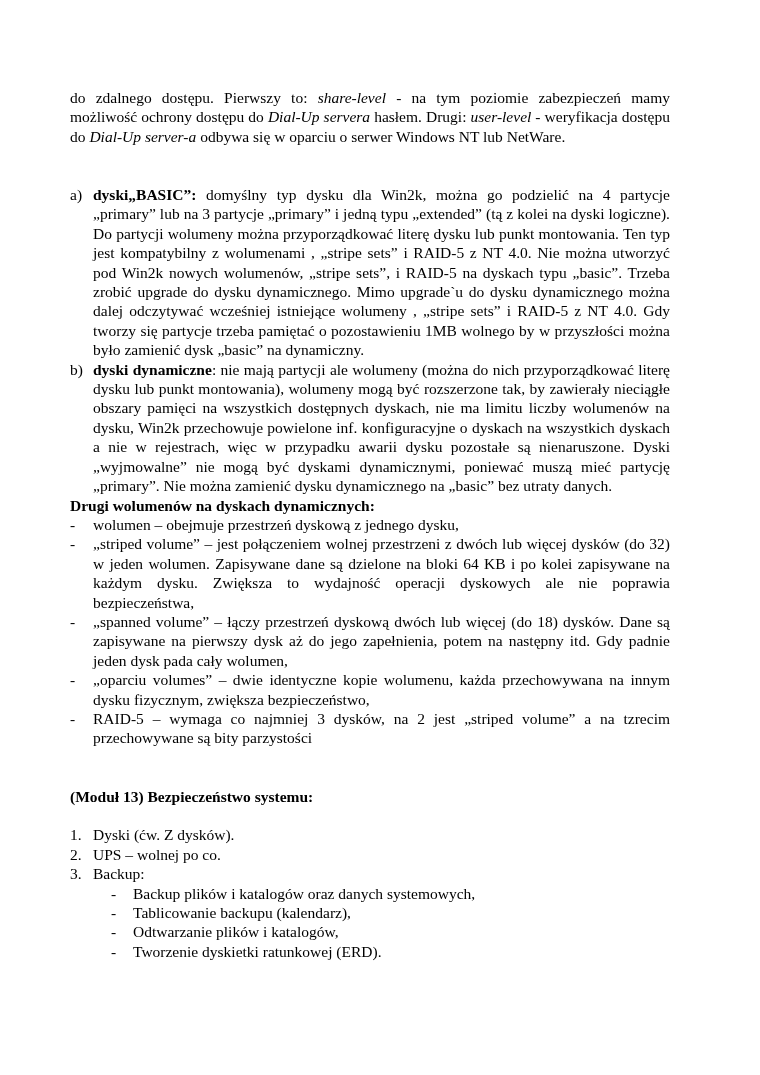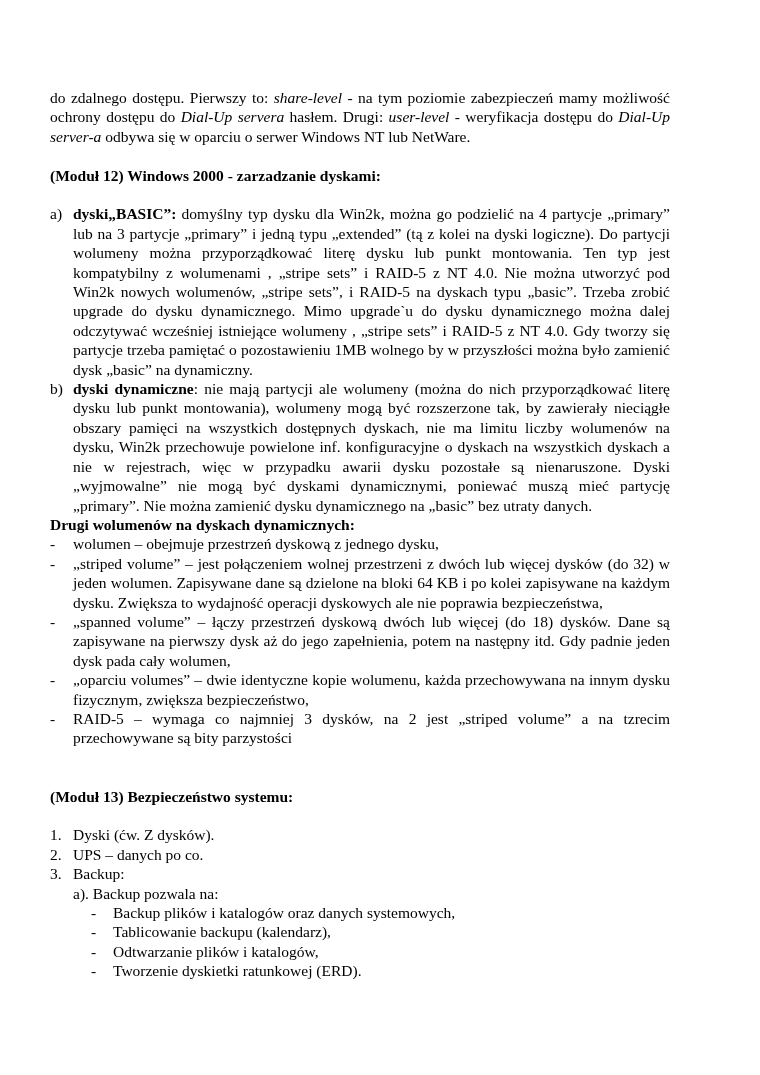--- a/index.html
+++ b/index.html
@@ -6,21 +6,21 @@
   html, body { background: #ffffff; }
   .page {
     position: relative;
     width: 760px;
     height: 1075px;
     background: #ffffff;
     color: #000000;
     font-family: "Liberation Serif", serif;
     font-size: 15.5px;
     line-height: 19.4px;
-    padding: 88px 90px 0 50px;
+    padding: 88px 90px 0 70px;
     overflow: hidden;
   }
   .just { text-align: justify; }
   .b { font-weight: bold; }
   .it { font-style: italic; }
   .blank { height: 19.4px; }
   .blank2 { height: 38.8px; }
   
   .li { position: relative; padding-left: 23px; }
   .li > .marker { position: absolute; left: 0; top: 0; }
@@ -31,21 +31,20 @@
 </style>
 </head>
 <body>
 
 <div class="page">
 
   <p class="just"><span>do zdalnego dostępu. Pierwszy to: </span><span class="it">share-level</span><span> - na tym poziomie zabezpieczeń mamy możliwość ochrony dostępu do </span><span class="it">Dial-Up servera</span><span> hasłem. Drugi: </span><span class="it">user-level</span><span> - weryfikacja dostępu do </span><span class="it">Dial-Up server-a</span><span> odbywa się w oparciu o serwer Windows NT lub NetWare.</span></p>
 
   <div class="blank"></div>
 
-  <p class="b">(Moduł 12) Windows 2000 - zarzadzanie dyskami:</p>
 
   <div class="blank"></div>
 
 
   <div class="li just">
     <span class="marker">a)</span><span class="b">dyski„BASIC”:</span><span> domyślny typ dysku dla Win2k, można go podzielić na 4 partycje „primary” lub na 3 partycje „primary” i jedną typu „extended” (tą z kolei na dyski logiczne). Do partycji wolumeny można przyporządkować literę dysku lub punkt montowania. Ten typ jest kompatybilny z wolumenami , „stripe sets” i RAID-5 z NT 4.0. Nie można utworzyć pod Win2k nowych wolumenów, „stripe sets”, i RAID-5 na dyskach typu „basic”. Trzeba zrobić upgrade do dysku dynamicznego. Mimo upgrade`u do dysku dynamicznego można dalej odczytywać wcześniej istniejące wolumeny , „stripe sets” i RAID-5 z NT 4.0. Gdy tworzy się partycje trzeba pamiętać o pozostawieniu 1MB wolnego by w przyszłości można było zamienić dysk „basic” na dynamiczny.</span>
   </div>
 
   <div class="li just">
     <span class="marker">b)</span><span class="b">dyski dynamiczne</span><span>: nie mają partycji ale wolumeny (można do nich przyporządkować literę dysku lub punkt montowania), wolumeny mogą być rozszerzone tak, by zawierały nieciągłe obszary pamięci na wszystkich dostępnych dyskach, nie ma limitu liczby wolumenów na dysku, Win2k przechowuje powielone inf. konfiguracyjne o dyskach na wszystkich dyskach a nie w rejestrach, więc w przypadku awarii dysku pozostałe są nienaruszone. Dyski „wyjmowalne” nie mogą być dyskami dynamicznymi, poniewać muszą mieć partycję „primary”. Nie można zamienić dysku dynamicznego na „basic” bez utraty danych.</span>
@@ -72,27 +71,26 @@
   <div class="blank2"></div>
 
   <p class="b">(Moduł 13) Bezpieczeństwo systemu:</p>
 
   <div class="blank"></div>
 
   <div class="li">
     <span class="marker">1.</span><span>Dyski (ćw. Z dysków).</span>
   </div>
   <div class="li">
-    <span class="marker">2.</span><span>UPS – danych po co.</span>
+    <span class="marker">2.</span><span>UPS – wolnej po co.</span>
   </div>
   <div class="li">
     <span class="marker">3.</span><span>Backup:</span>
   </div>
 
-  <p class="indent1">a). Backup pozwala na:</p>
 
   <div class="sub-li">
     <span class="marker">-</span><span>Backup plików i katalogów oraz danych systemowych,</span>
   </div>
   <div class="sub-li">
     <span class="marker">-</span><span>Tablicowanie backupu (kalendarz),</span>
   </div>
   <div class="sub-li">
     <span class="marker">-</span><span>Odtwarzanie plików i katalogów,</span>
   </div>

